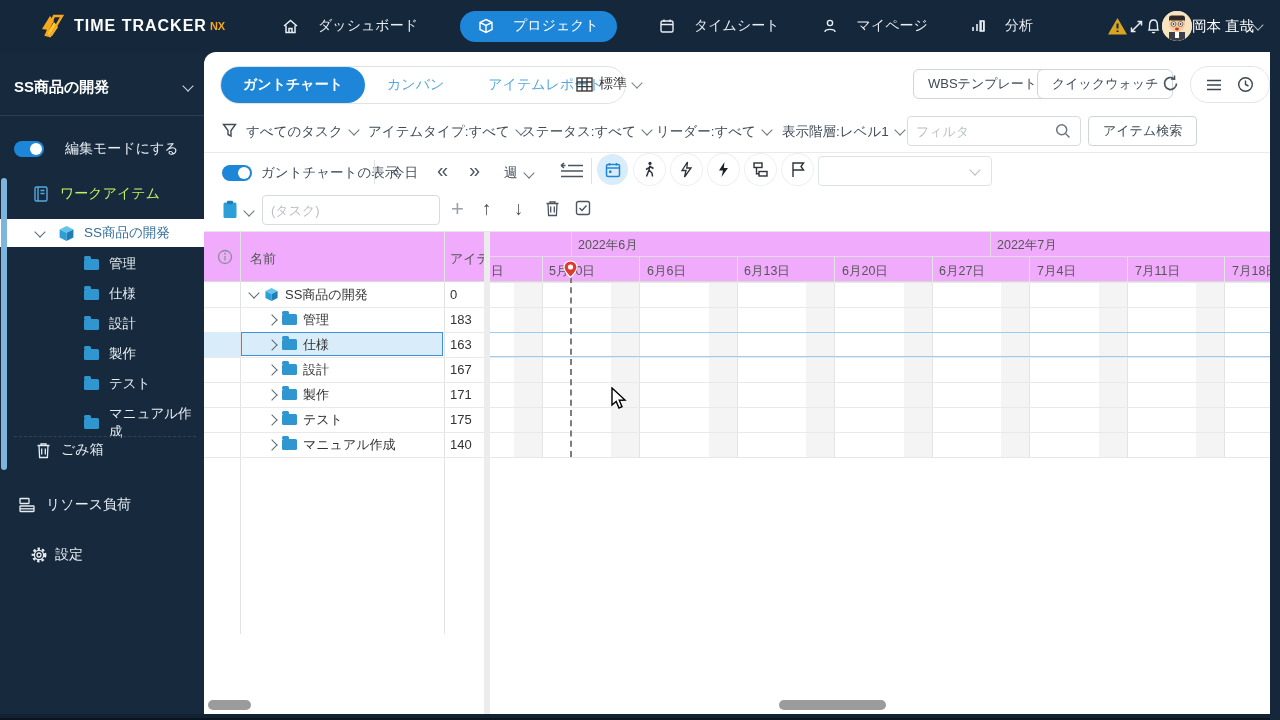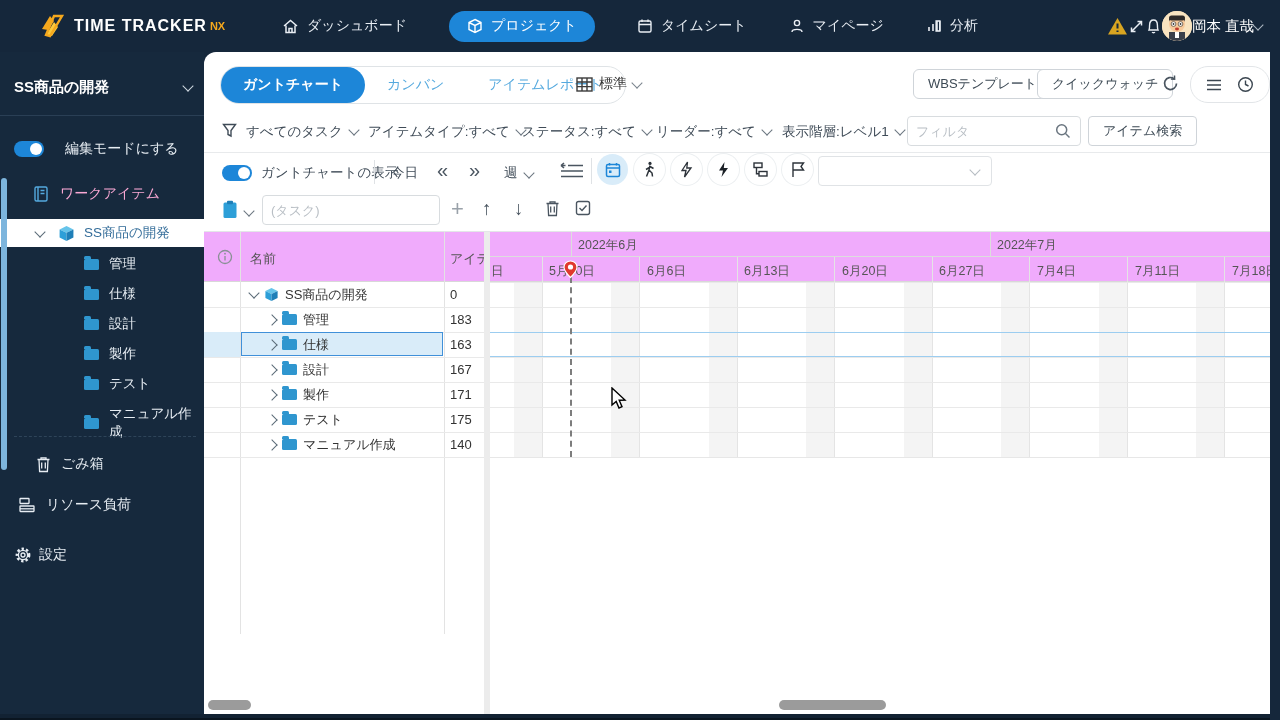--- a/index.html
+++ b/index.html
@@ -1,31 +1,31 @@
 <!DOCTYPE html>
 <html><head>
 <meta charset="utf-8">
 <style>
   html,body{margin:0;padding:0;}
   body{width:1280px;height:720px;position:relative;overflow:hidden;background:#15273b;
        font-family:"Liberation Sans","DejaVu Sans",sans-serif;-webkit-font-smoothing:antialiased;}
   .abs{position:absolute;}
   
   #topnav{position:absolute;left:0;top:0;width:1280px;height:47px;background:#15273b;color:#e9eef4;}
-  .navitem{display:flex;align-items:center;gap:8px;font-size:14px;color:#e9eef4;cursor:default;}
+  .navitem{display:flex;align-items:center;gap:19px;font-size:14px;color:#e9eef4;cursor:default;}
   .navpill{background:#1d86d8;border-radius:16px;height:31px;padding:0 18px;color:#fff;}
   .logo-text{font-size:16px;font-weight:bold;letter-spacing:1px;color:#fff;}
   .logo-nx{font-size:11px;font-weight:bold;color:#f5a81d;margin-left:3px;}
   .hamb{width:18px;height:13px;border-top:2px solid #e9eef4;border-bottom:2px solid #e9eef4;position:relative;}
   .hamb::after{content:"";position:absolute;left:0;top:3.5px;width:100%;height:2px;background:#e9eef4;}
   
   #sidebar{position:absolute;left:0;top:52px;width:204px;height:662px;background:#16293d;color:#e7edf3;}
   .sb-title{font-size:15px;font-weight:bold;color:#fff;}
   .sb-row{display:flex;align-items:center;gap:10px;font-size:14px;}
-  .sb-blue{color:#f9a8d4;justify-content:flex-end;}
+  .sb-blue{color:#bef264;justify-content:flex-end;}
   .chev{display:inline-block;width:7px;height:7px;border-right:1.7px solid currentColor;border-bottom:1.7px solid currentColor;transform:rotate(45deg);}
   .chev.r{transform:rotate(-45deg);}
   .toggle{width:30px;height:16px;border-radius:9px;background:#1d86d8;position:relative;display:inline-block;flex:none;}
   .toggle::after{content:"";position:absolute;right:2px;top:2px;width:12px;height:12px;border-radius:50%;background:#fff;}
   .sb-scroll{position:absolute;left:1px;top:126px;width:6px;height:292px;border-radius:3px;background:#7db5dd;}
   
   #main{position:absolute;left:204px;top:52px;width:1066px;height:662px;background:#fff;border-top-left-radius:12px;overflow:hidden;}
   .btn{border:1px solid #cfd4d9;border-radius:6px;background:#fff;color:#3d4a55;font-size:13px;display:inline-flex;align-items:center;justify-content:center;height:30px;padding:0 14px;font-family:inherit;}
   .tabgroup{position:absolute;left:16px;top:14px;height:36px;border:1px solid #dfe3e6;border-radius:19px;display:flex;align-items:center;background:#fff;}
   .tab{font-size:14px;color:#55a9de;padding:0 22px;height:36px;display:flex;align-items:center;}
@@ -203,21 +203,21 @@
       <span class="folder"></span>
       <span style="font-size:13.5px;">テスト</span>
     </div>
   <div class="abs sb-row" style="left:84px;top:353px;">
       <span class="folder"></span>
       <span style="font-size:13.5px;">マニュアル作成</span>
     </div>
 
   <div class="abs" style="left:14px;top:384px;width:182px;border-top:1px dashed #2e4459;"></div>
 
-  <div class="abs sb-row" style="left:36px;top:389px;margin-top:14px;">
+  <div class="abs sb-row" style="left:36px;top:389px;">
     <span>
         <svg width="15" height="17" viewBox="0 0 15 17" fill="none" stroke="#e7edf3" stroke-width="1.3">
           <path d="M1.5 3.5 H13.5 M5 3.5 V1.8 H10 V3.5 M3 3.5 L3.6 15.5 H11.4 L12 3.5 M5.7 6.5 V12.5 M9.3 6.5 V12.5"></path>
         </svg>
       </span>
     <span>ごみ箱</span>
   </div>
 
   <span class="sb-scroll"></span>
 
@@ -225,21 +225,21 @@
     <span>
         <svg width="18" height="16" viewBox="0 0 18 16" fill="none" stroke="#e7edf3" stroke-width="1.3">
           <rect x="2" y="1.5" width="9" height="5" rx="0.5"></rect>
           <rect x="2" y="9" width="14" height="5.5" rx="0.5"></rect>
           <path d="M2 11.8 H16"></path>
         </svg>
       </span>
     <span>リソース負荷</span>
   </div>
 
-  <div class="abs sb-row" style="left:14px;top:494px;gap:7px;">
+  <div class="abs sb-row" style="left:30px;top:494px;gap:7px;">
     <span>
         <svg width="18" height="18" viewBox="0 0 18 18" fill="none">
           <circle cx="9" cy="9" r="6.2" stroke="#e7edf3" stroke-width="2.4" stroke-dasharray="2.4 2.1"></circle>
           <circle cx="9" cy="9" r="4.6" stroke="#e7edf3" stroke-width="1.3"></circle>
           <circle cx="9" cy="9" r="2" stroke="#e7edf3" stroke-width="1.3"></circle>
         </svg>
       </span>
     <span>設定</span>
   </div>
 </div>

